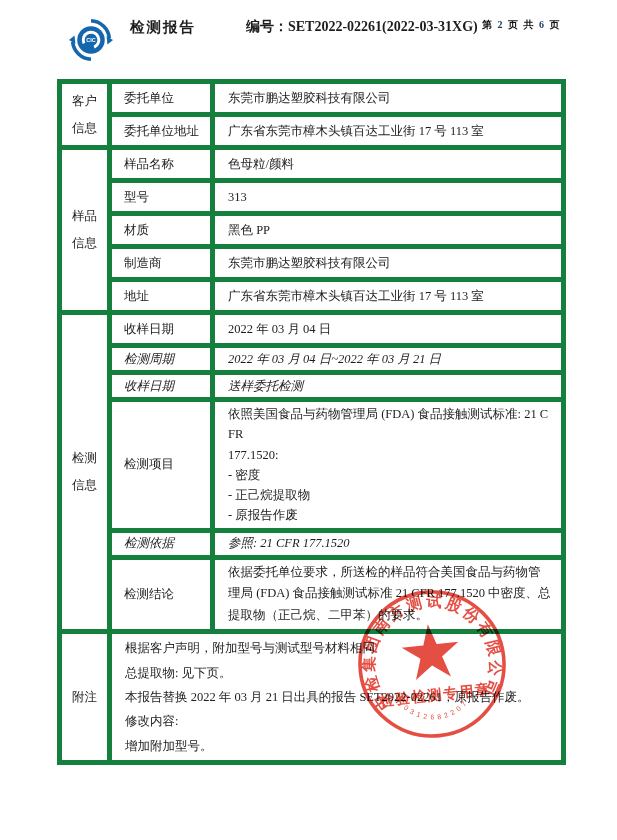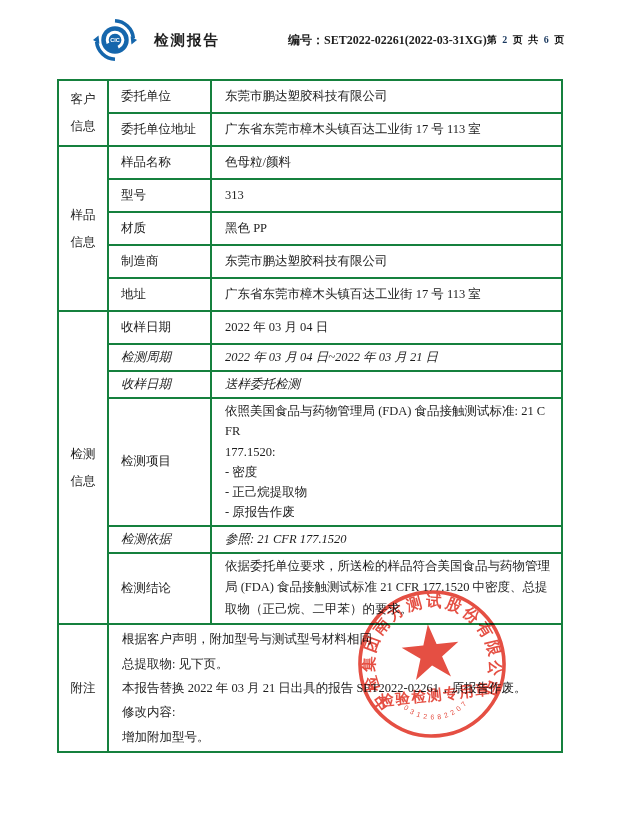--- a/index.html
+++ b/index.html
@@ -2,29 +2,29 @@
 <html><head>
 <meta charset="utf-8">
 <style>
   html,body { margin:0; padding:0; background:#ffffff; }
   .page {
     position:relative; width:617px; height:840px; background:#fff;
     font-family:"Liberation Serif","DejaVu Serif",serif; color:#1d1d1d;
     overflow:hidden;
   }
   
-  header { display:flex; align-items:center; padding:18px 56px 0 92px; }
+  header { display:flex; align-items:flex-start; padding:18px 56px 0 68px; }
   .logo svg { width:46px; height:44px; display:block; }
   .doc-title { font-weight:bold; font-size:14.5px; letter-spacing:2px; margin-left:16px; white-space:nowrap; }
-  .report-no { margin-left:68px; font-weight:bold; font-size:12px; white-space:nowrap; }
+  .report-no { margin-left:50px; font-weight:bold; font-size:14px; white-space:nowrap; }
   .pages { margin-left:auto; font-weight:bold; font-size:10px; letter-spacing:1.5px; white-space:nowrap; color:#111; }
   .pages-num { color:#17365d; }
   
   table.report { border-collapse:collapse; margin:17px 56px 0 57px; width:504px; table-layout:fixed; font-size:12.5px; }
-  table.report td { border:2px solid #15803d; vertical-align:middle; word-break:break-all; }
+  table.report td { border:5px solid #15803d; vertical-align:middle; word-break:break-all; }
   td.sec { text-align:center; }
   td.sec .wrap { display:inline-block; width:2.1em; line-height:2.15; text-align:center; }
   td.lbl { padding-left:12px; }
   td.val { padding:2px 10px 2px 13px; }
   tr.h { height:33px; }
   tr.hs { height:27px;font-style:italic; }
   .items-cell { padding:4px 10px 4px 13px; }
   .items-cell div { line-height:1.62; }
   .concl-cell { padding:4px 10px 4px 13px; line-height:1.75; }
   .notes-cell { padding:5px 10px 5px 13px; }

